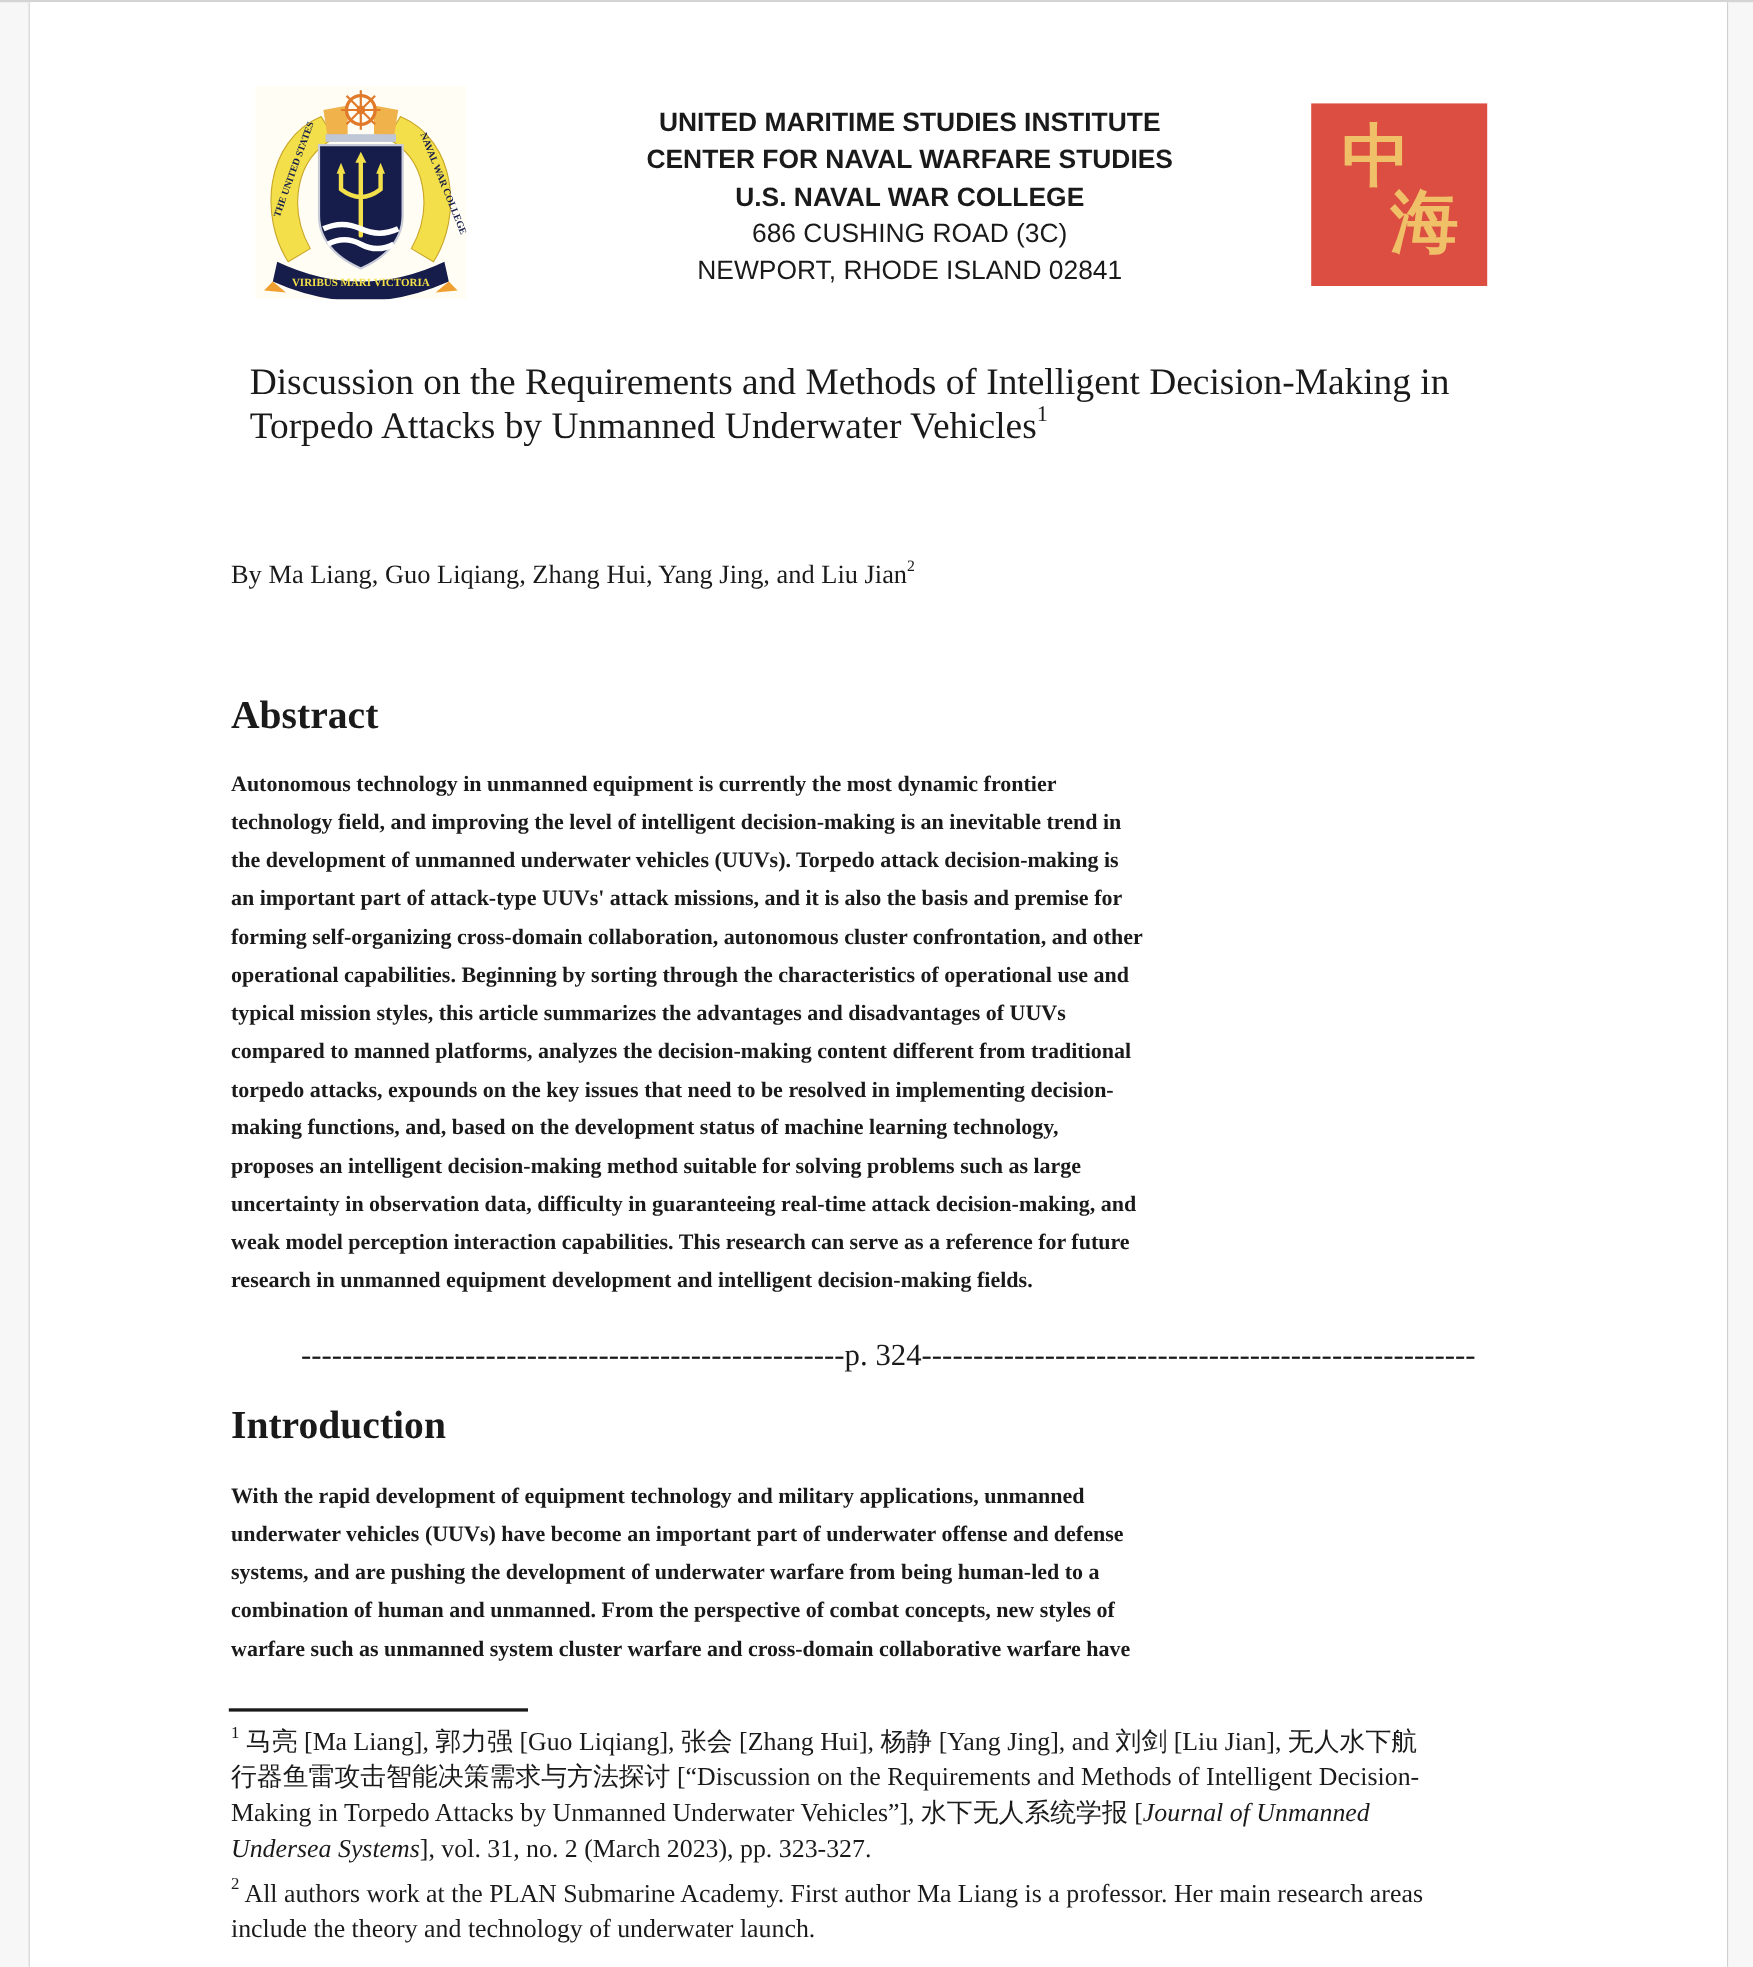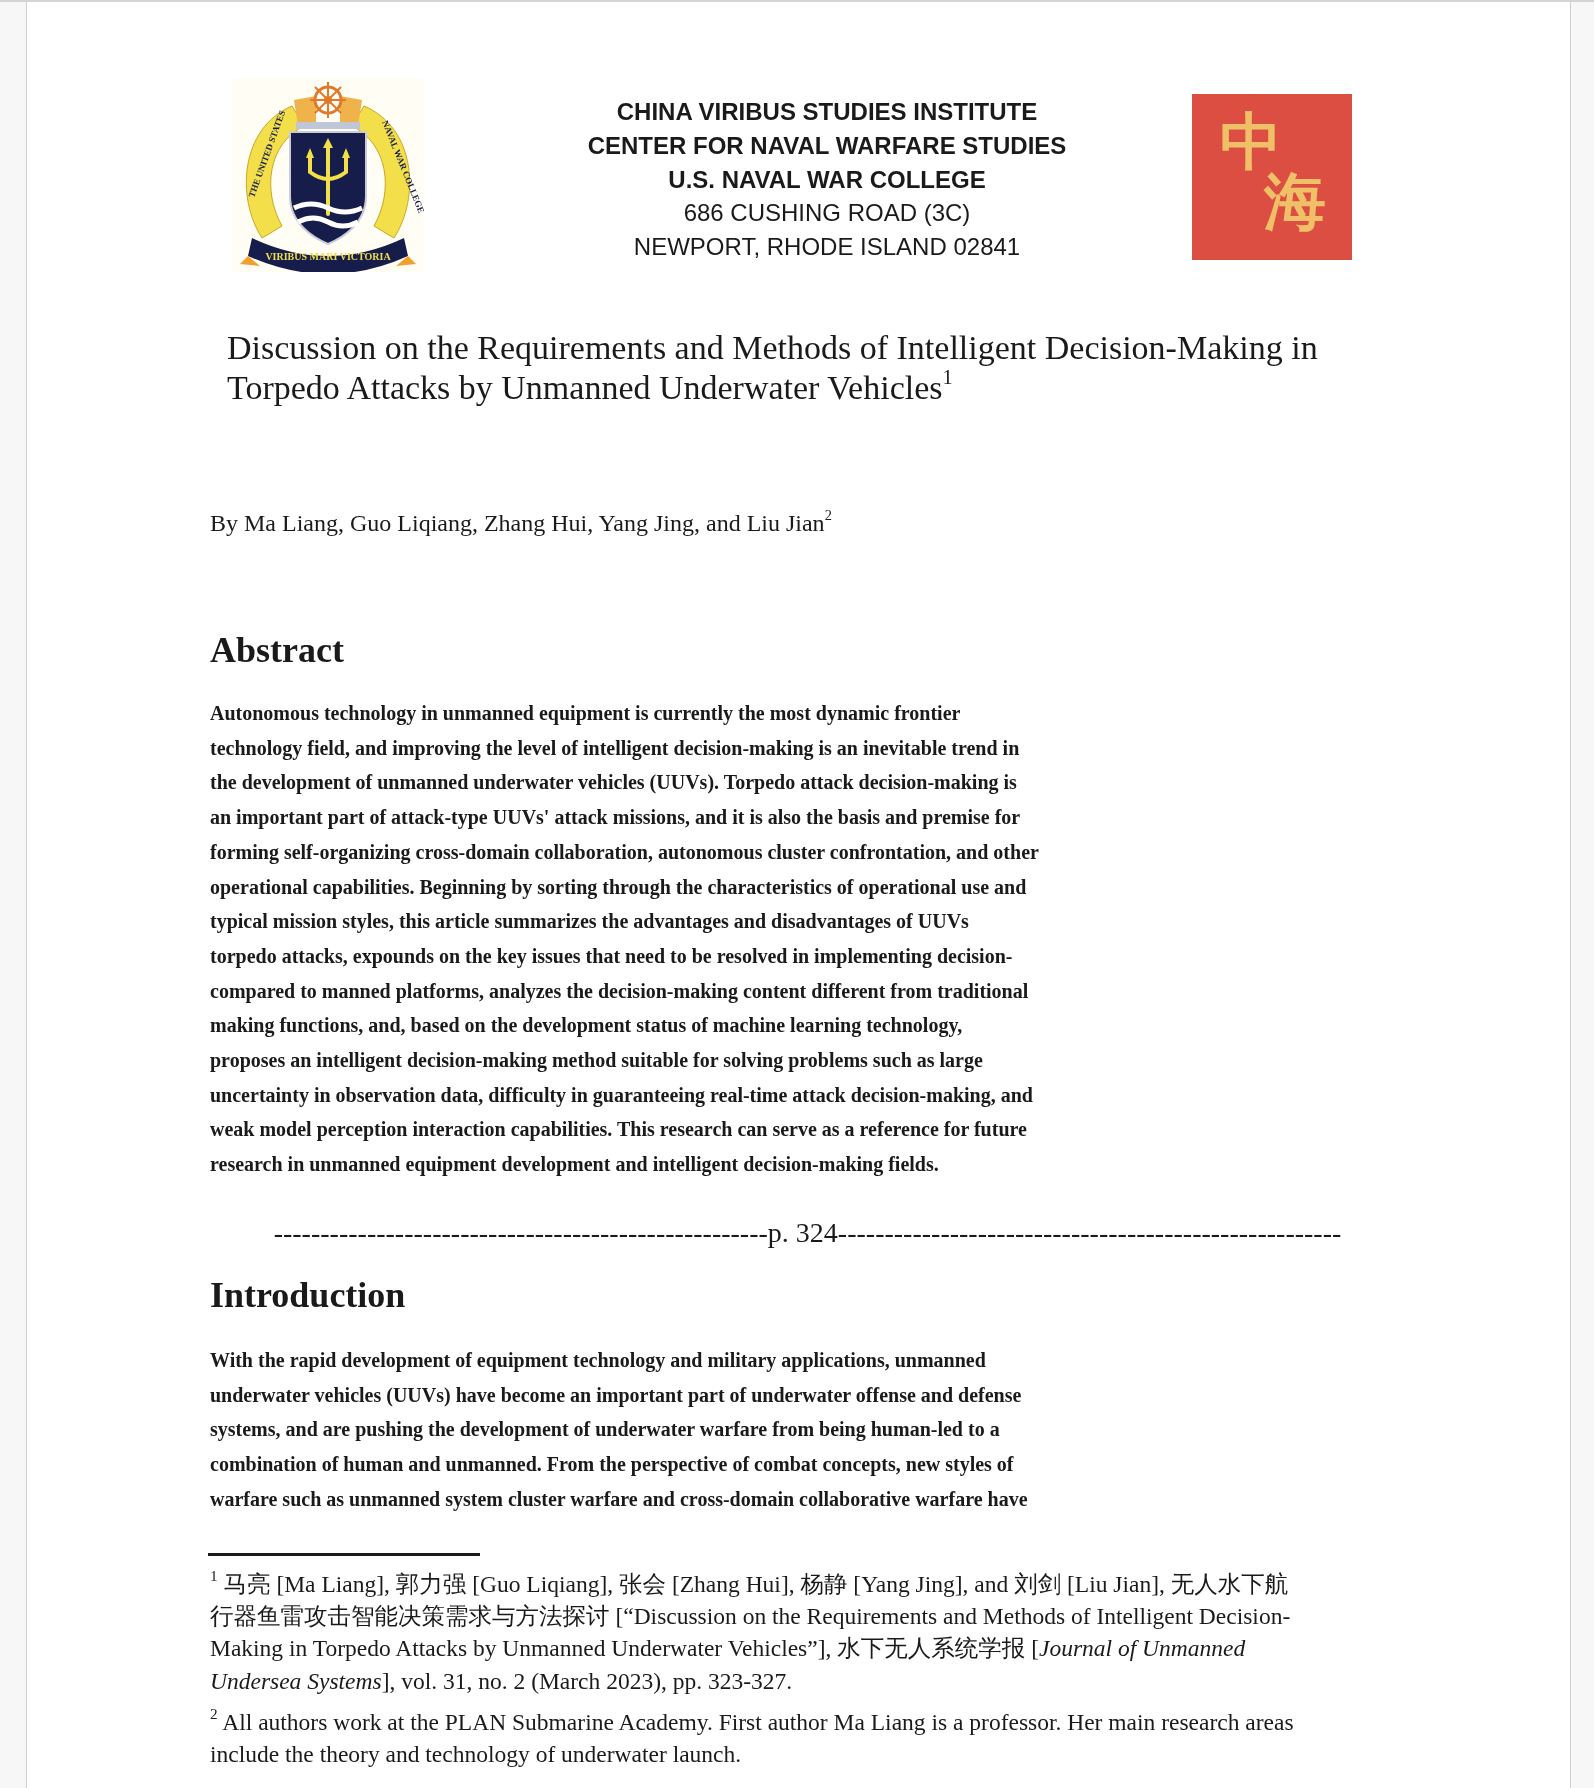--- a/index.html
+++ b/index.html
@@ -86,21 +86,21 @@
       <path d="M20 160 Q 96 196 172 160 L 176 178 Q 96 214 16 178 Z" fill="#161d4a"></path>
       <path d="M16 178 L 8 186 L 28 188 Z" fill="#f0a030"></path>
       <path d="M176 178 L 184 186 L 164 188 Z" fill="#f0a030"></path>
       <text x="96" y="182" text-anchor="middle" font-family="Liberation Serif, serif" font-size="10" font-weight="bold" fill="#f2df4a">VIRIBUS MARI VICTORIA</text>
       <text x="22" y="120" font-family="Liberation Serif, serif" font-size="9" font-weight="bold" fill="#161d4a" transform="rotate(-70 22 120)">THE UNITED STATES</text>
       <text x="150" y="44" font-family="Liberation Serif, serif" font-size="9" font-weight="bold" fill="#161d4a" transform="rotate(68 150 44)">NAVAL WAR COLLEGE</text>
     </svg>
   </div>
 
   <div class="abs hdr">
-    <div class="b">CHINA VIRIBUS STUDIES INSTITUTE</div>
+    <div class="b">UNITED MARITIME STUDIES INSTITUTE</div>
     <div class="b">CENTER FOR NAVAL WARFARE STUDIES</div>
     <div class="b">U.S. NAVAL WAR COLLEGE</div>
     <div>686 CUSHING ROAD (3C)</div>
     <div>NEWPORT, RHODE ISLAND 02841</div>
   </div>
 
   <div class="abs seal">
     <div class="seal-text">
       <span class="seal-c1">中</span>
       <span class="seal-c2">海</span>
@@ -118,22 +118,22 @@
 
   <div class="abs heading" style="top:631px;">Abstract</div>
   <div class="abs para" style="top:694px;">
     <div>Autonomous technology in unmanned equipment is currently the most dynamic frontier</div>
     <div>technology field, and improving the level of intelligent decision-making is an inevitable trend in</div>
     <div>the development of unmanned underwater vehicles (UUVs). Torpedo attack decision-making is</div>
     <div>an important part of attack-type UUVs' attack missions, and it is also the basis and premise for</div>
     <div>forming self-organizing cross-domain collaboration, autonomous cluster confrontation, and other</div>
     <div>operational capabilities. Beginning by sorting through the characteristics of operational use and</div>
     <div>typical mission styles, this article summarizes the advantages and disadvantages of UUVs</div>
+    <div>compared to manned platforms, analyzes the decision-making content different from traditional</div>
     <div>torpedo attacks, expounds on the key issues that need to be resolved in implementing decision-</div>
-    <div>compared to manned platforms, analyzes the decision-making content different from traditional</div>
     <div>making functions, and, based on the development status of machine learning technology,</div>
     <div>proposes an intelligent decision-making method suitable for solving problems such as large</div>
     <div>uncertainty in observation data, difficulty in guaranteeing real-time attack decision-making, and</div>
     <div>weak model perception interaction capabilities. This research can serve as a reference for future</div>
     <div>research in unmanned equipment development and intelligent decision-making fields.</div>
   </div>
 
   <div class="abs sep">
     <span>-----------------------------------------------------</span><span>p. 324</span><span>------------------------------------------------------</span>
   </div>

